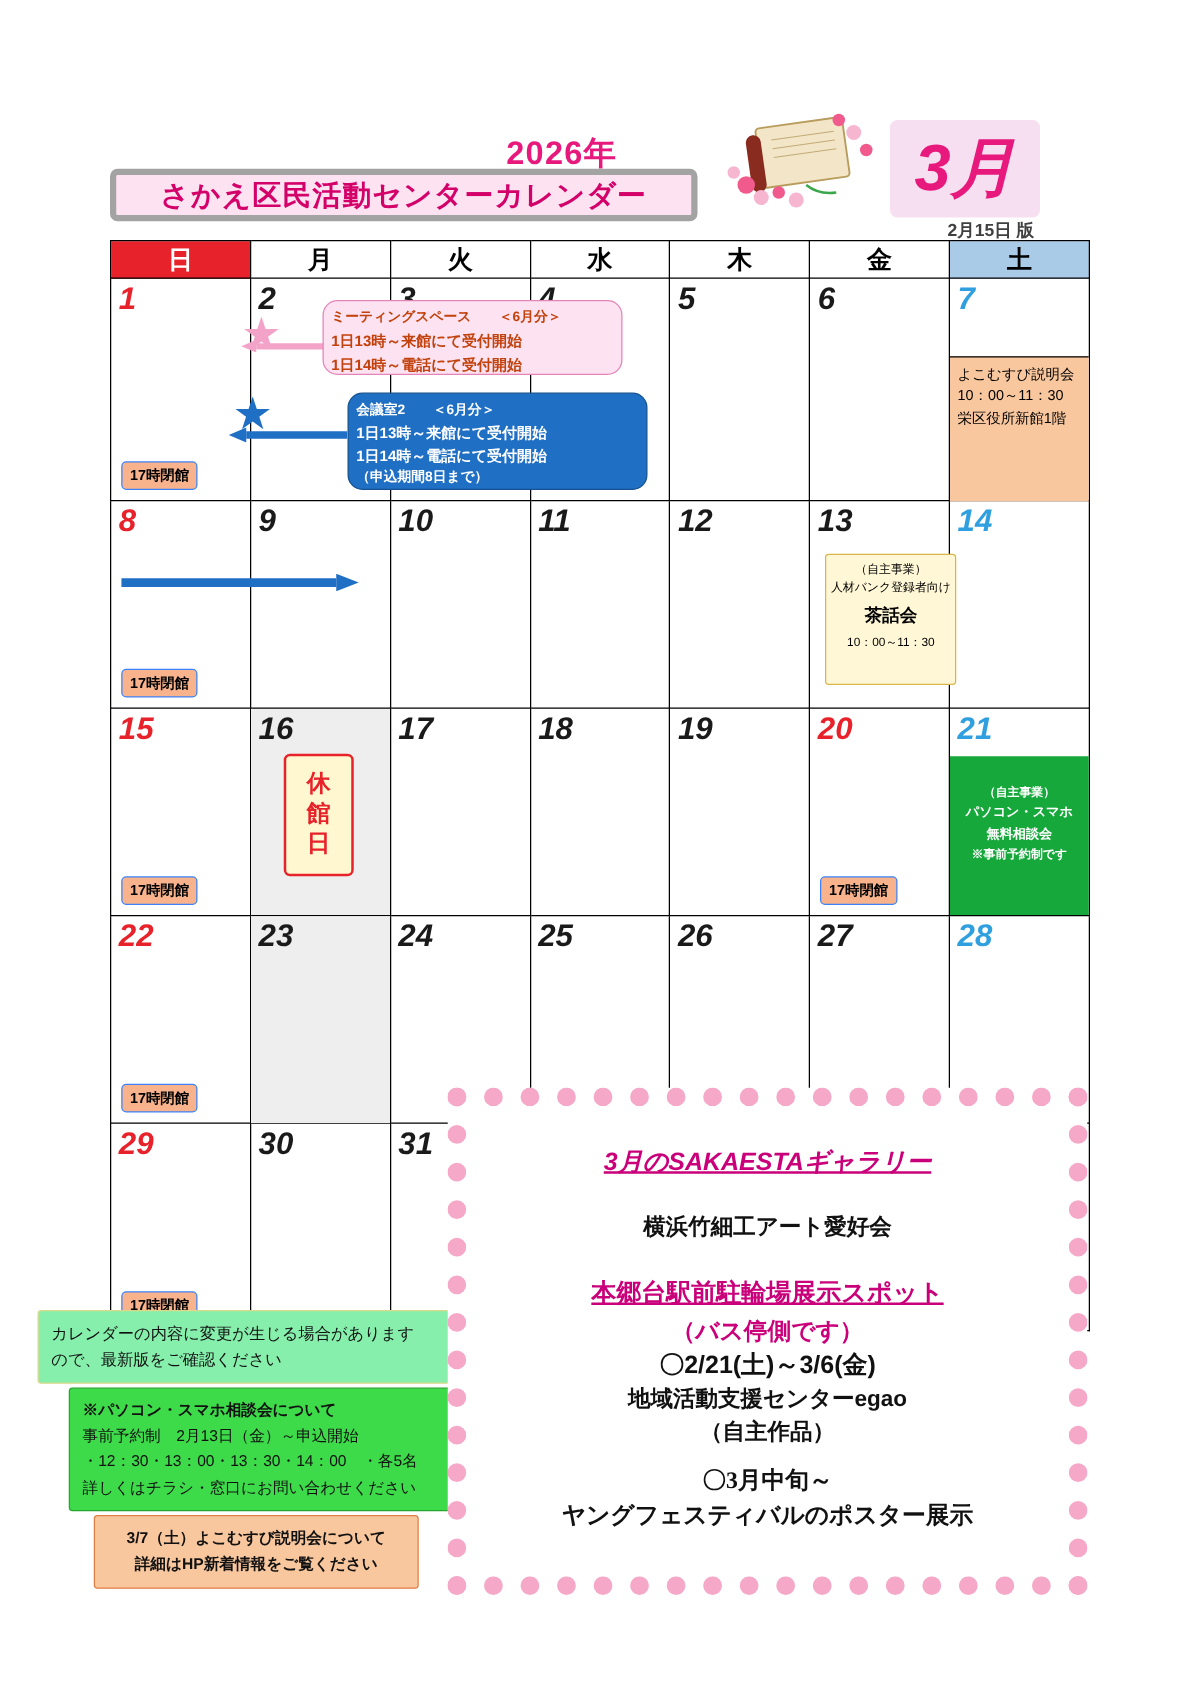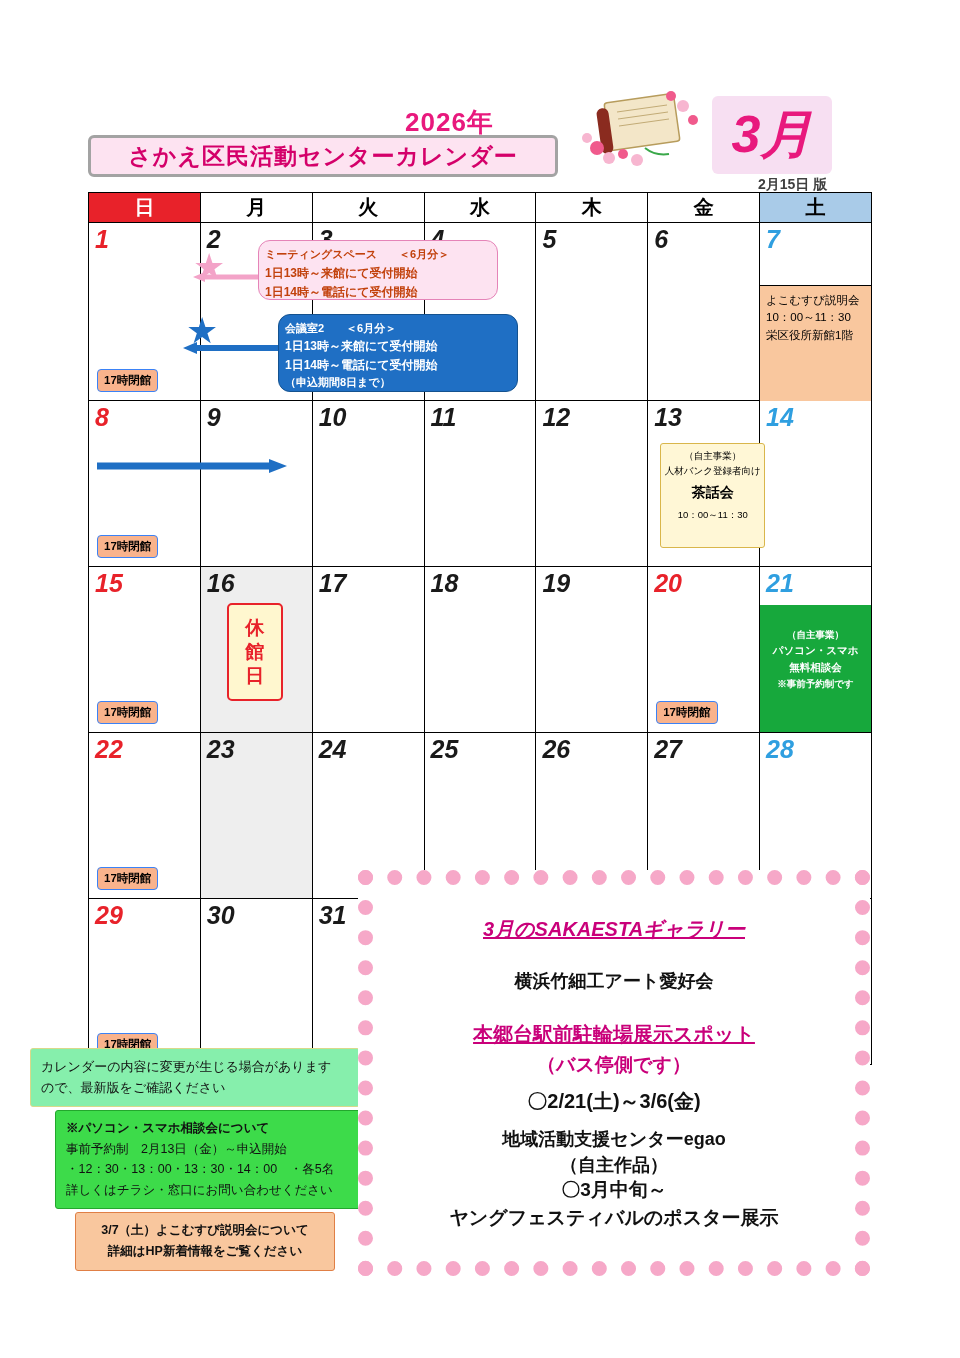--- a/index.html
+++ b/index.html
@@ -13,21 +13,21 @@
   }
   .page { position: relative; width: 960px; height: 1358px; }
 
   
   .hdr-year {
     position:absolute; left:405px; top:105px;
     font-size:26px; font-weight:bold; color:#e8197d; letter-spacing:1px;
   }
   .hdr-title {
     position:absolute; left:88px; top:135px; width:470px; height:42px;
-    background:#fde3f1; border:3px solid #a3a3a3; border-radius:6px;
+    background:#fde3f1; border:5px solid #a3a3a3; border-radius:6px;
     display:flex; align-items:center; justify-content:center;
     font-size:23px; font-weight:bold; color:#d4006a; letter-spacing:1px;
   }
   .hdr-month {
     position:absolute; left:712px; top:96px; width:120px; height:78px;
     background:#f7dff2; border-radius:6px;
     display:flex; align-items:center; justify-content:center;
   }
   .hdr-month span { font-size:52px; font-weight:bold; color:#e8197d; font-style:italic;}
   .hdr-version {
@@ -151,24 +151,24 @@
   .gal-t1 {
     margin-top:28px; font-size:20px; font-weight:bold; color:#c9007a;
     text-decoration:underline; font-style:italic;
   }
   .gal-t2 { margin-top:26px; font-size:18px; font-weight:bold; }
   .gal-t3 {
     margin-top:28px; font-size:20px; font-weight:bold; color:#c9007a;
     text-decoration:underline;
   }
   .gal-t4 { margin-top:4px; font-size:19px; font-weight:bold; color:#c9007a; }
-  .gal-t5 { margin-top:10px; font-size:20px; font-weight:bold; }
-  .gal-t6 { margin-top:12px; font-size:18px; font-weight:bold; }
+  .gal-t5 { font-size:20px; font-weight:bold; }
+  .gal-t6 { margin-top:2px; font-size:18px; font-weight:bold; }
   .gal-t7 { margin-top:2px; font-size:18px; font-weight:bold; }
-  .gal-t8 { margin-top:0; font-size:19px; font-weight:bold; }
+  .gal-t8 { margin-top:14px; font-size:19px; font-weight:bold;font-family:Liberation Serif, serif; }
   .gal-t9 { margin-top:2px; font-size:19px; font-weight:bold; }
 </style>
 </head>
 <body>
 
 <div class="page">
 
   <div class="hdr-year">2026年</div>
   <div class="hdr-title">さかえ区民活動センターカレンダー</div>
 

